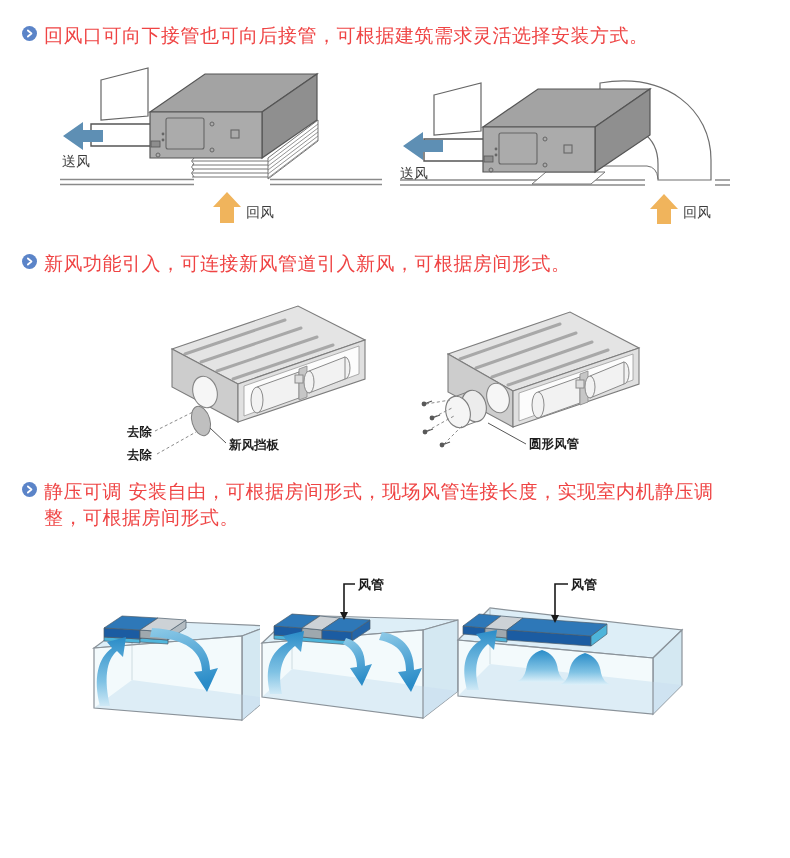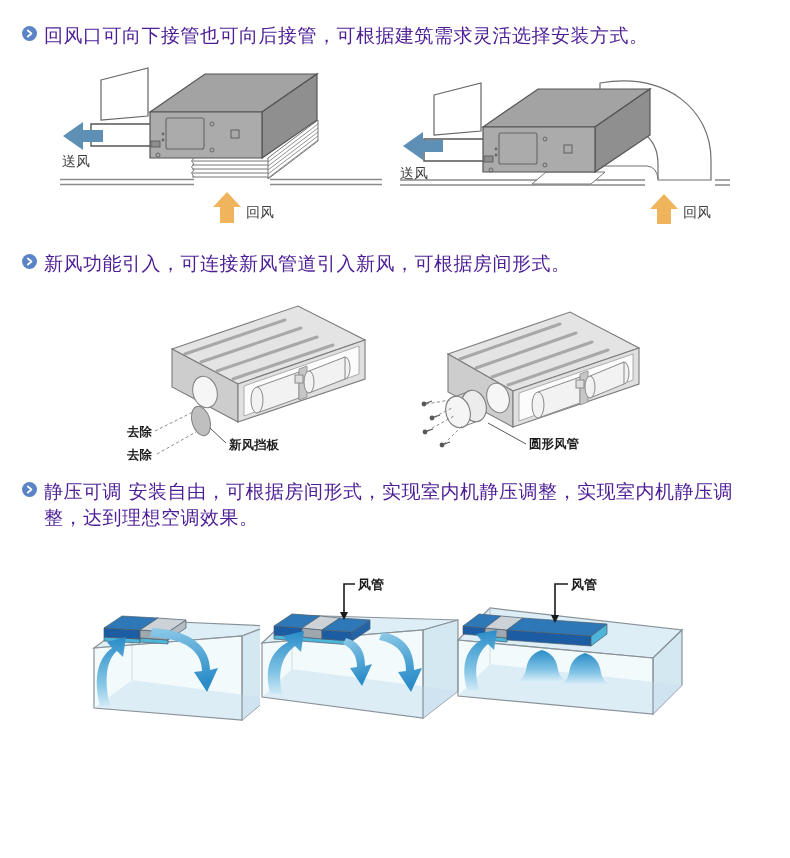--- a/index.html
+++ b/index.html
@@ -1,18 +1,18 @@
 <!DOCTYPE html>
 <html><head>
 <meta charset="utf-8">
 <style>
   html,body{margin:0;padding:0;background:#fff;}
   body{font-family:"DejaVu Sans","Liberation Sans",sans-serif;}
   #page{position:relative;width:790px;height:858px;background:#fff;overflow:hidden;}
-  .heading{position:absolute;display:flex;align-items:flex-start;color:#4c1d95;font-size:19px;line-height:26px;letter-spacing:0.5px;}
+  .heading{position:absolute;display:flex;align-items:flex-start;color:#ef4444;font-size:19px;line-height:26px;letter-spacing:0.5px;}
   .bullet{flex:0 0 15px;width:15px;height:15px;border-radius:50%;background:#5b84c8;margin-top:4px;margin-right:7px;display:flex;align-items:center;justify-content:center;}
   .bullet svg{display:block;}
   .diagram{position:absolute;}
   text{font-family:"DejaVu Sans","Liberation Sans",sans-serif;}
   .cn-label{font-size:14px;fill:#3d3d3d;font-weight:500;}
   .sm-label{font-size:12.5px;fill:#1f1f1f;font-weight:600;}
   .duct-label{font-size:13px;fill:#1a1a1a;font-weight:600;}
 </style>
 </head>
 <body>
@@ -183,21 +183,21 @@
     <path d="M116 148 L78 127" stroke="#555" stroke-width="1"></path>
     <text class="sm-label" x="119" y="152">圆形风管</text>
   </svg>
 
   <div class="heading" style="left:22px;top:478px;width:723px;">
     <span class="bullet">
       <svg width="9" height="9" viewBox="0 0 10 10">
           <path d="M3.2 1.6 L7.2 5 L3.2 8.4" stroke="#fff" stroke-width="2" fill="none" stroke-linecap="round" stroke-linejoin="round"></path>
         </svg>
     </span>
-    <span>静压可调 安装自由，可根据房间形式，实现室内机静压调整，实现室内机静压调整，达到理想空调效果。</span>
+    <span>静压可调 安装自由，可根据房间形式，现场风管连接长度，实现室内机静压调整，可根据房间形式。</span>
   </div>
 
   <svg class="diagram" style="left:60px;top:558px;" width="200" height="190" viewBox="0 0 200 190">
     <polygon points="34,90 72,62 208,68 182,78" fill="#ddeef7" stroke="#8a9299" stroke-width="1.2"></polygon>
     <polygon points="182,78 208,68 208,140 182,162" fill="#d4e8f2" stroke="#8a9299" stroke-width="1.2"></polygon>
     <polygon points="34,150 182,162 208,140 72,122" fill="#cfe3f1"></polygon>
     <path d="M72 62 L72 122" stroke="#aebcc4" stroke-width="1"></path>
     <polygon points="34,90 182,78 182,162 34,150" fill="#eaf5fa" fill-opacity="0.55" stroke="#8a9299" stroke-width="1.2"></polygon>
 
     <g stroke="#4a5c6a" stroke-width="0.7">

